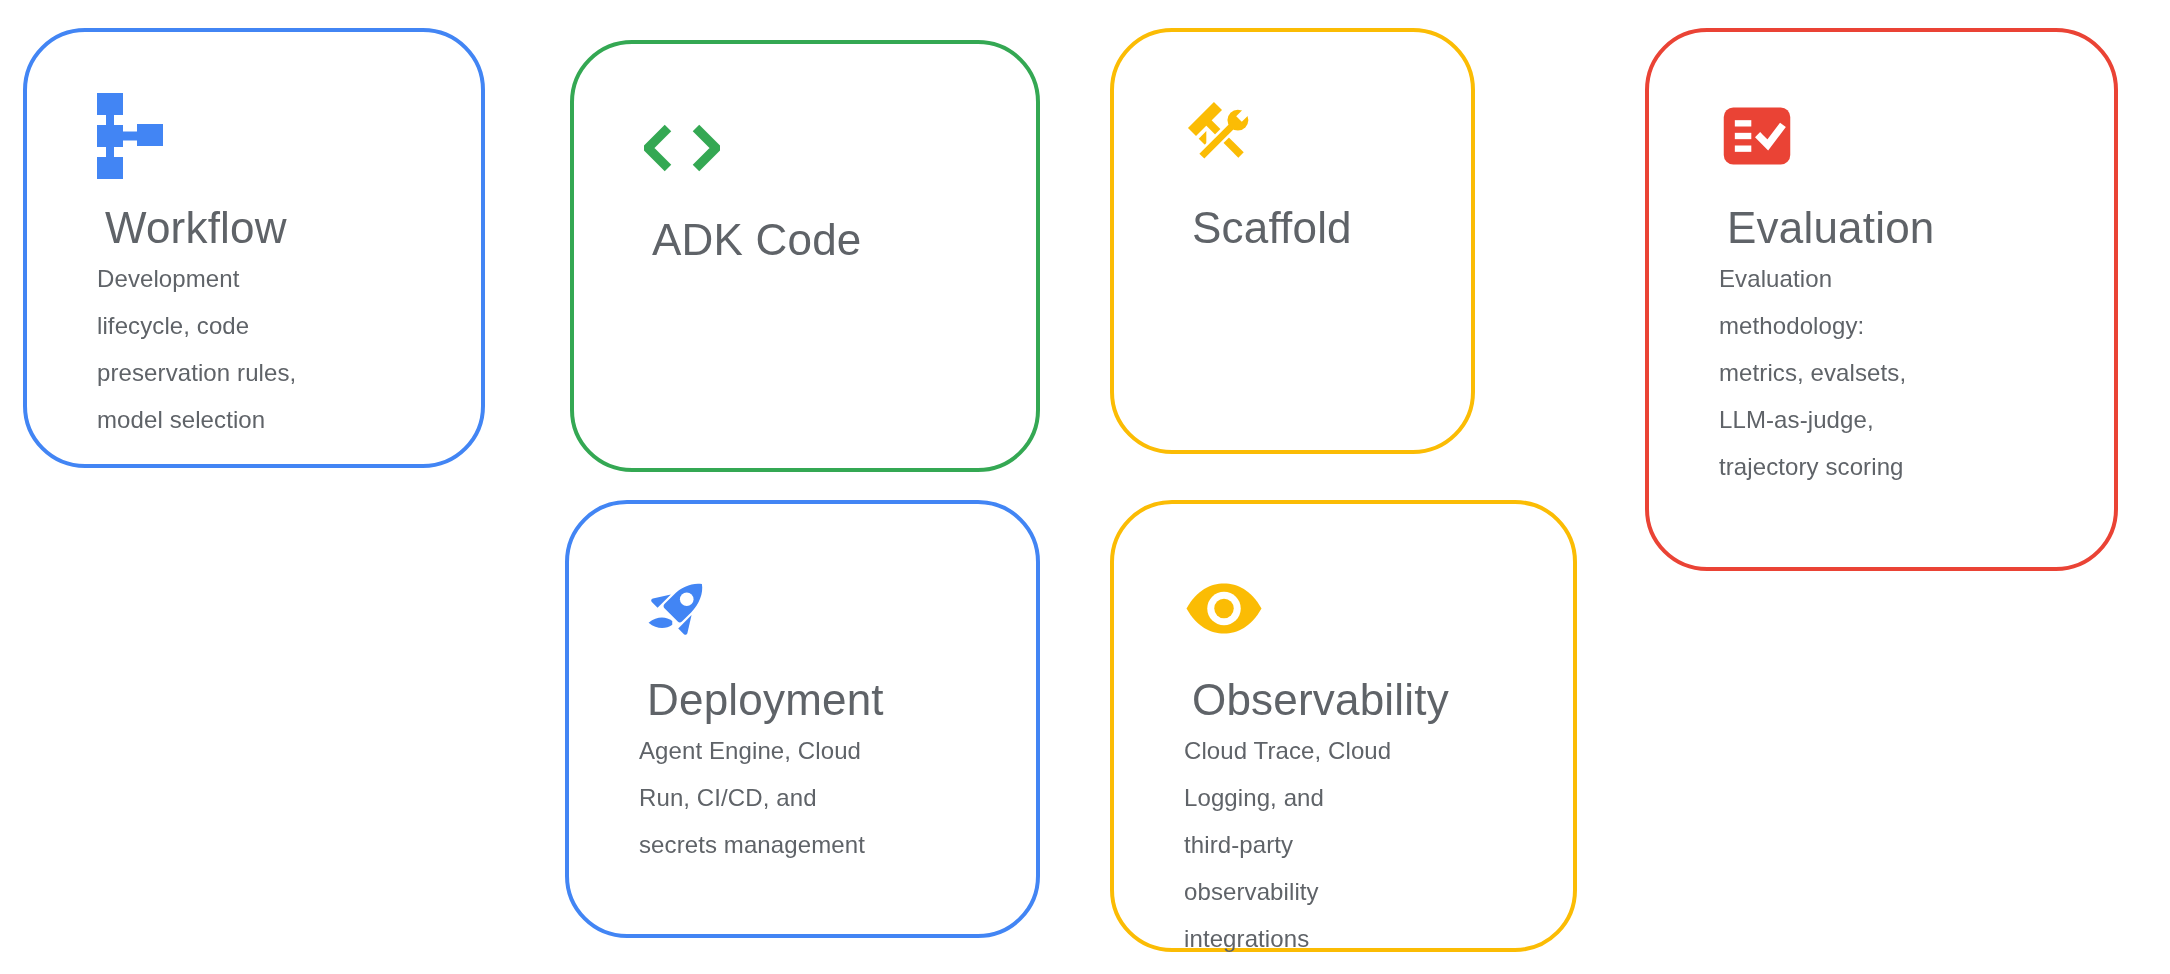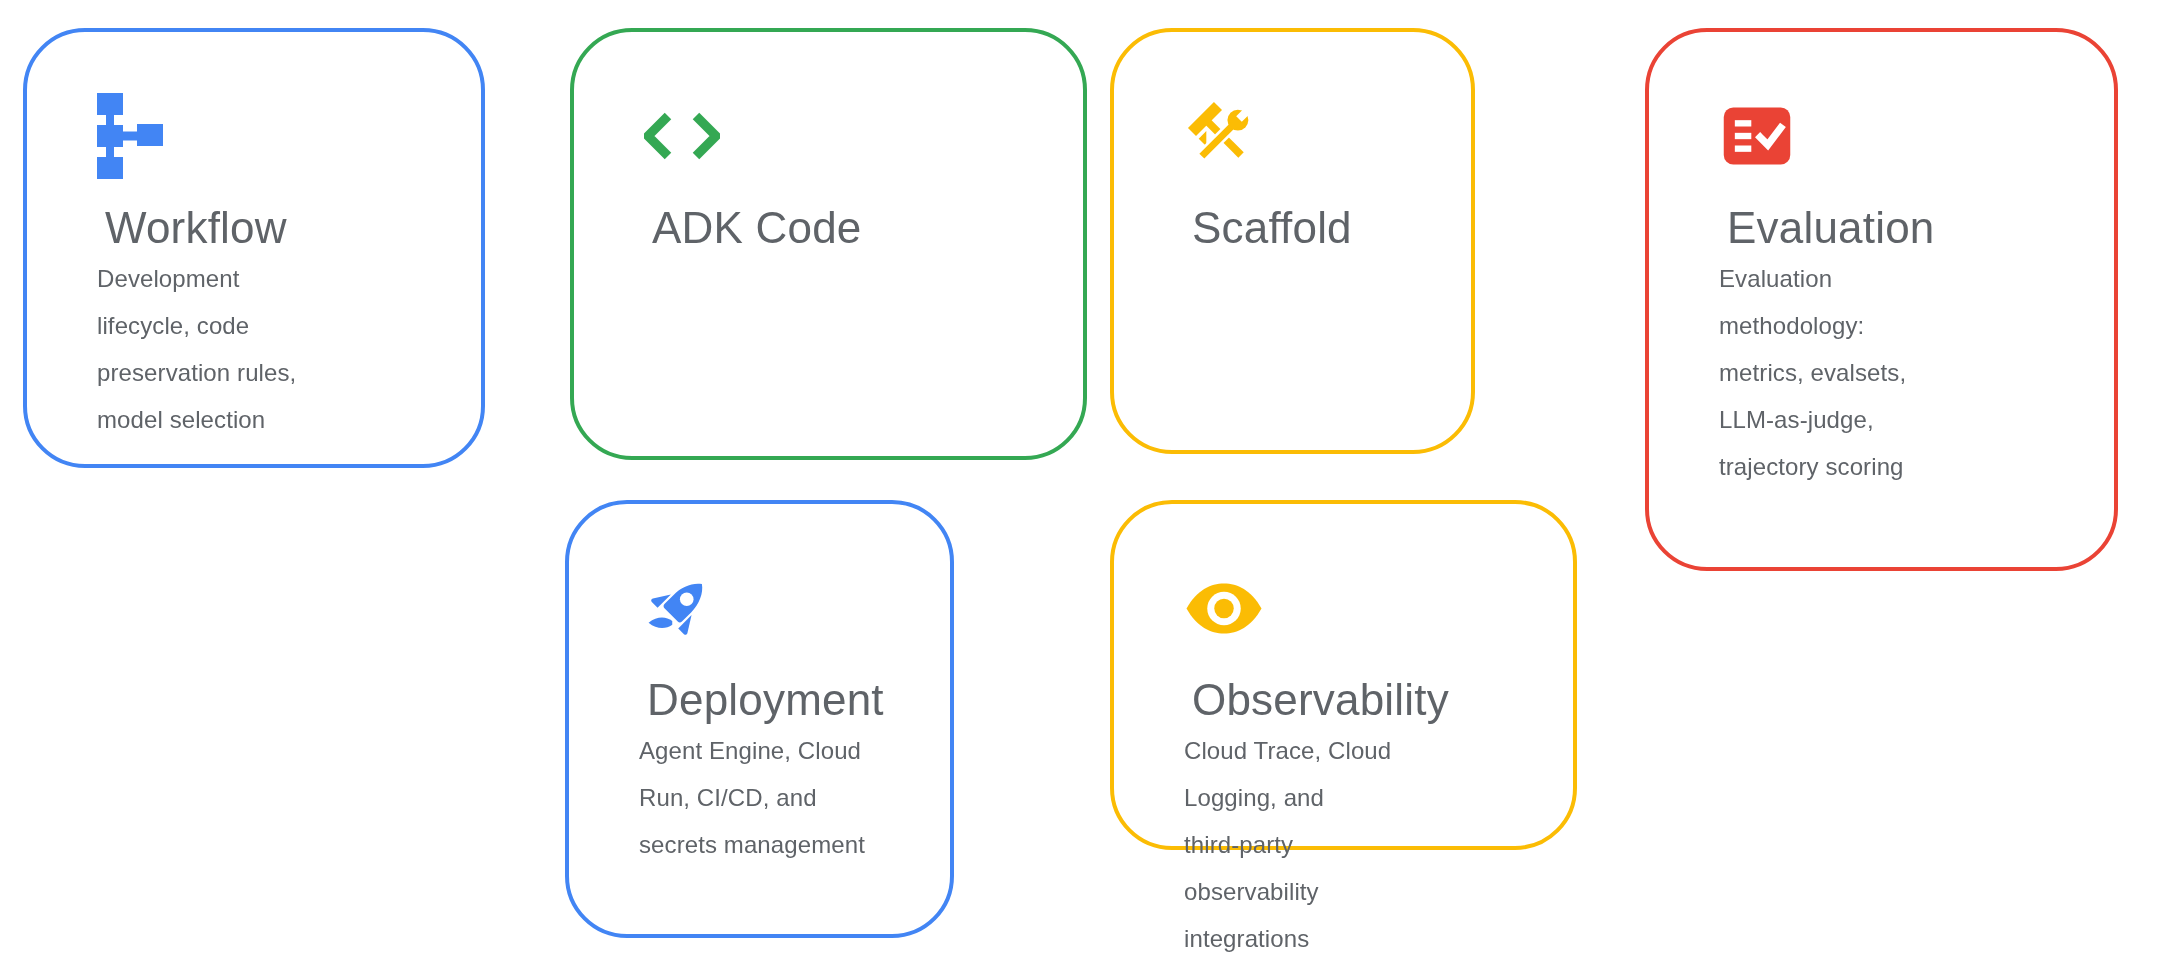--- a/index.html
+++ b/index.html
@@ -12,25 +12,25 @@
   }
   .card{
     position:absolute;
     box-sizing:border-box;
     border:4px solid var(--accent,#888);
     border-radius:62px;
     background:#ffffff;
     padding:38px 26px 0 70px;
   }
   .card--workflow{left:23px;top:28px;width:462px;height:440px;}
-  .card--adk{left:570px;top:28px;width:517px;height:432px;}
+  .card--adk{left:570px;top:40px;width:470px;height:432px;}
   .card--scaffold{left:1110px;top:28px;width:365px;height:426px;}
   .card--evaluation{left:1645px;top:28px;width:473px;height:543px;}
-  .card--deployment{left:565px;top:500px;width:389px;height:438px;}
-  .card--observability{left:1110px;top:500px;width:467px;height:350px;}
+  .card--deployment{left:565px;top:500px;width:475px;height:438px;}
+  .card--observability{left:1110px;top:500px;width:467px;height:452px;}
   .icon-slot{
     height:132px;
     display:flex;align-items:center;
     color:var(--accent,#888);
   }
   .icon-slot svg{display:block;}
   .card-title{
     font-size:44px;
     line-height:1.2;
     font-weight:400;

